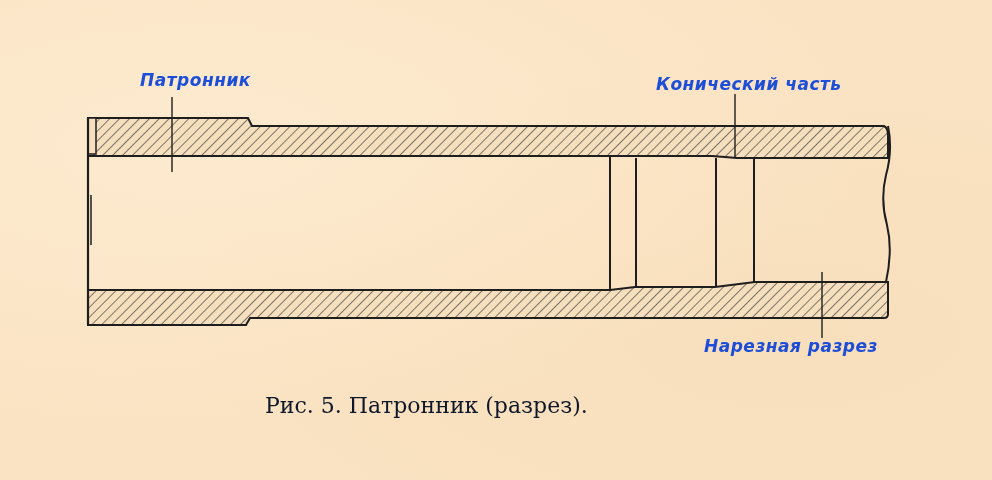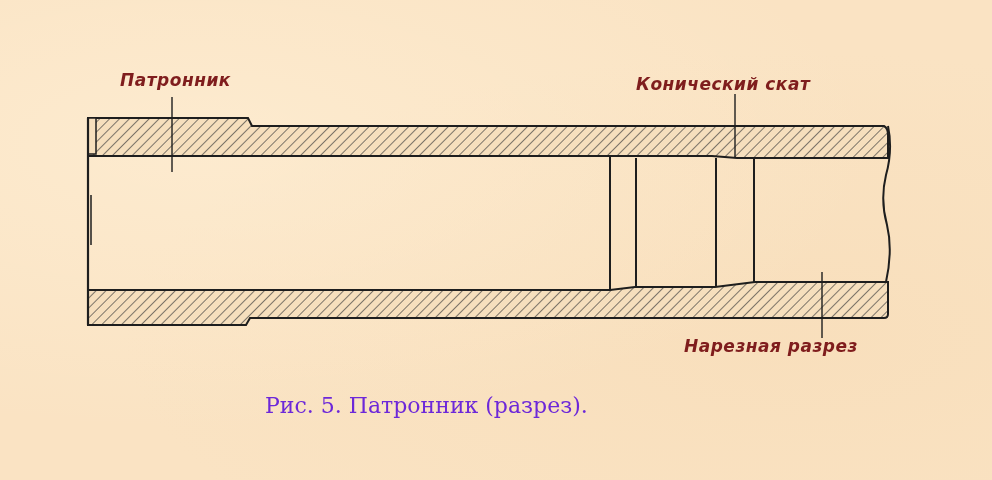--- a/index.html
+++ b/index.html
@@ -14,27 +14,28 @@
     background:
       radial-gradient(ellipse at 20% 30%, rgba(255,240,215,0.6), transparent 60%),
       radial-gradient(ellipse at 80% 70%, rgba(245,215,175,0.35), transparent 60%),
       #fae3c3;
   }
   svg.drawing { position:absolute; left:0; top:0; }
   .label {
     position:absolute;
     font-family:"DejaVu Sans", sans-serif;
     font-weight:bold; font-style:italic;
-    font-size:17px; color:#7f1d1d; letter-spacing:0.5px;
+    font-size:17px; color:#1d4ed8; letter-spacing:0.5px;
     white-space:nowrap;
+    margin-left:20px;
   }
   .caption {
     position:absolute;
     font-family:"DejaVu Serif", serif;
-    font-size:22px; color:#6d28d9; white-space:nowrap;
+    font-size:22px; color:#0f172a; white-space:nowrap;
   }
 </style>
 </head>
 <body>
 
 <div class="paper"></div>
 
 <svg class="drawing" width="992" height="480" viewBox="0 0 992 480">
   <defs>
     <pattern id="hatch" patternUnits="userSpaceOnUse" width="7" height="7" patternTransform="rotate(45)">
@@ -66,16 +67,16 @@
   </g>
 
   <path d="M888,126 Q893,150 886,175 Q880,200 887,225 Q893,250 886,282" fill="none" stroke="#1e1e1e" stroke-width="2"></path>
 
   <line x1="172" y1="97" x2="172" y2="172" stroke="#1e1e1e" stroke-width="1.4"></line>
   <line x1="735" y1="94" x2="735" y2="158" stroke="#1e1e1e" stroke-width="1.4"></line>
   <line x1="822" y1="272" x2="822" y2="338" stroke="#1e1e1e" stroke-width="1.4"></line>
 </svg>
 
 <div class="label" style="left:120px; top:70px;">Патронник</div>
-<div class="label" style="left:636px; top:74px;">Конический скат</div>
+<div class="label" style="left:636px; top:74px;">Конический часть</div>
 <div class="label" style="left:684px; top:336px;">Нарезная разрез</div>
 
 <div class="caption" style="left:265px; top:393px;">Рис. 5. Патронник (разрез).</div>
 
 </body></html>

